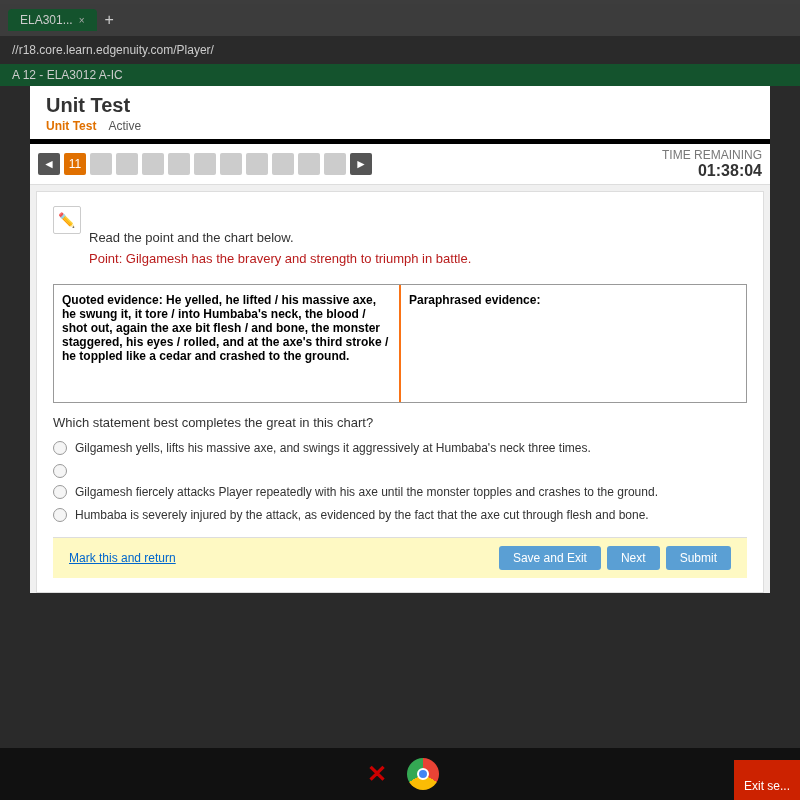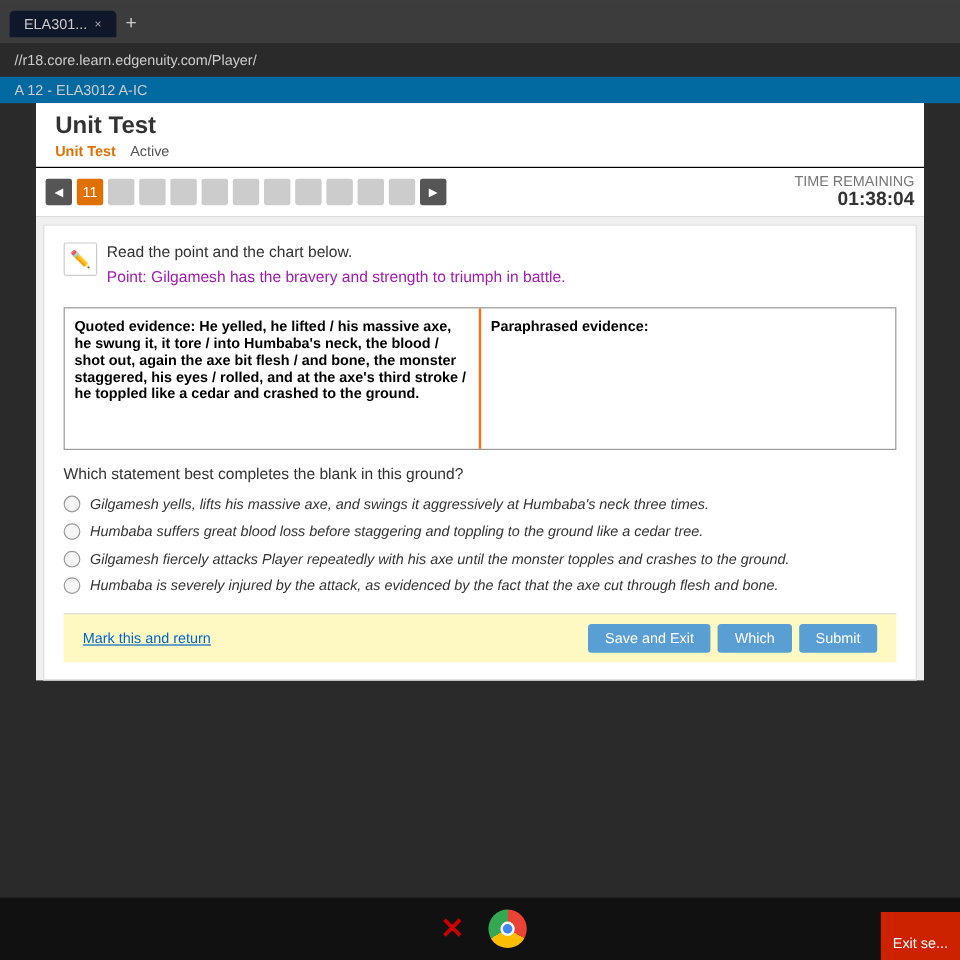--- a/index.html
+++ b/index.html
@@ -17,21 +17,21 @@
     .browser-bar {
       background: #3c3c3c;
       height: 32px;
       display: flex;
       align-items: center;
       padding: 0 8px;
       gap: 8px;
     }
 
     .tab {
-      background: #0f172a;
+      background: #14532d;
       color: #ccc;
       padding: 4px 12px;
       border-radius: 4px 4px 0 0;
       font-size: 12px;
       display: flex;
       align-items: center;
       gap: 6px;
     }
 
     .tab-close {
@@ -54,37 +54,37 @@
       padding: 0 12px;
     }
 
     .address-text {
       color: #ccc;
       font-size: 12px;
     }
 
     
     .app-header {
-      background: #0369a1;
+      background: #14532d;
       padding: 4px 12px;
       color: #ccc;
       font-size: 12px;
     }
 
     
     .main-content {
       background: #f0f0f0;
       margin: 0 30px;
       padding: 0;
     }
 
     .content-header {
       background: #fff;
       padding: 8px 16px 0 16px;
-      border-bottom: 1px solid #000000;
+      border-bottom: 5px solid #000000;
     }
 
     .page-title {
       font-size: 20px;
       font-weight: bold;
       color: #333;
       margin-bottom: 2px;
     }
 
     .breadcrumb {
@@ -191,25 +191,26 @@
       justify-content: center;
       font-size: 14px;
       border-radius: 2px;
       flex-shrink: 0;
     }
 
     .instructions {
       font-size: 13px;
       color: #333;
       margin-bottom: 6px;
+      margin-top: 24px;
     }
 
     .point-text {
       font-size: 13px;
-      color: #a21caf;
+      color: #b91c1c;
       margin-bottom: 10px;
     }
 
     
     .evidence-table {
       border: 1px solid #999;
       display: flex;
       margin-bottom: 12px;
       font-size: 12px;
     }
@@ -258,21 +259,20 @@
     .question-text strong {
       font-weight: normal;
     }
 
     
     .answer-choices {
       display: flex;
       flex-direction: column;
       gap: 6px;
       margin-bottom: 14px;
-      font-style: italic;
     }
 
     .answer-choice {
       display: flex;
       align-items: flex-start;
       gap: 8px;
       font-size: 12px;
       color: #333;
       line-height: 1.4;
     }
@@ -477,47 +477,46 @@
             <span>He yelled, he lifted / his massive axe, he swung it, it tore / into Humbaba's neck, the blood / shot out, again the axe bit flesh / and bone, the monster staggered, his eyes / rolled, and at the axe's third stroke / he toppled like a cedar and crashed to the ground.</span>
           </div>
         </div>
         <div class="paraphrase-col">
           <div class="paraphrase-label">Paraphrased evidence:</div>
           <textarea class="paraphrase-input" placeholder="" style=""></textarea>
         </div>
       </div>
 
       <p class="question-text">
-        <span>Which statement </span><strong>best</strong><span> completes the blank in this ground?</span>
+        <span>Which statement </span><strong>best</strong><span> completes the great in this chart?</span>
       </p>
 
       <div class="answer-choices">
         <div class="answer-choice">
           <div class="radio-btn"></div>
           <span>Gilgamesh yells, lifts his massive axe, and swings it aggressively at Humbaba's neck three times.</span>
         </div>
         <div class="answer-choice">
           <div class="radio-btn"></div>
-          <span>Humbaba suffers great blood loss before staggering and toppling to the ground like a cedar tree.</span>
         </div>
         <div class="answer-choice">
           <div class="radio-btn"></div>
           <span>Gilgamesh fiercely attacks Player repeatedly with his axe until the monster topples and crashes to the ground.</span>
         </div>
         <div class="answer-choice">
           <div class="radio-btn"></div>
           <span>Humbaba is severely injured by the attack, as evidenced by the fact that the axe cut through flesh and bone.</span>
         </div>
       </div>
 
       <div class="bottom-bar">
         <span class="mark-return">Mark this and return</span>
         <div class="bottom-btns">
           <button class="btn btn-save">Save and Exit</button>
-          <button class="btn btn-next">Which</button>
+          <button class="btn btn-next">Next</button>
           <button class="btn btn-submit">Submit</button>
         </div>
       </div>
 
     </div>
   </div>
 
   <div class="taskbar">
     <div class="taskbar-icon">
       <span class="x-icon">✕</span>

